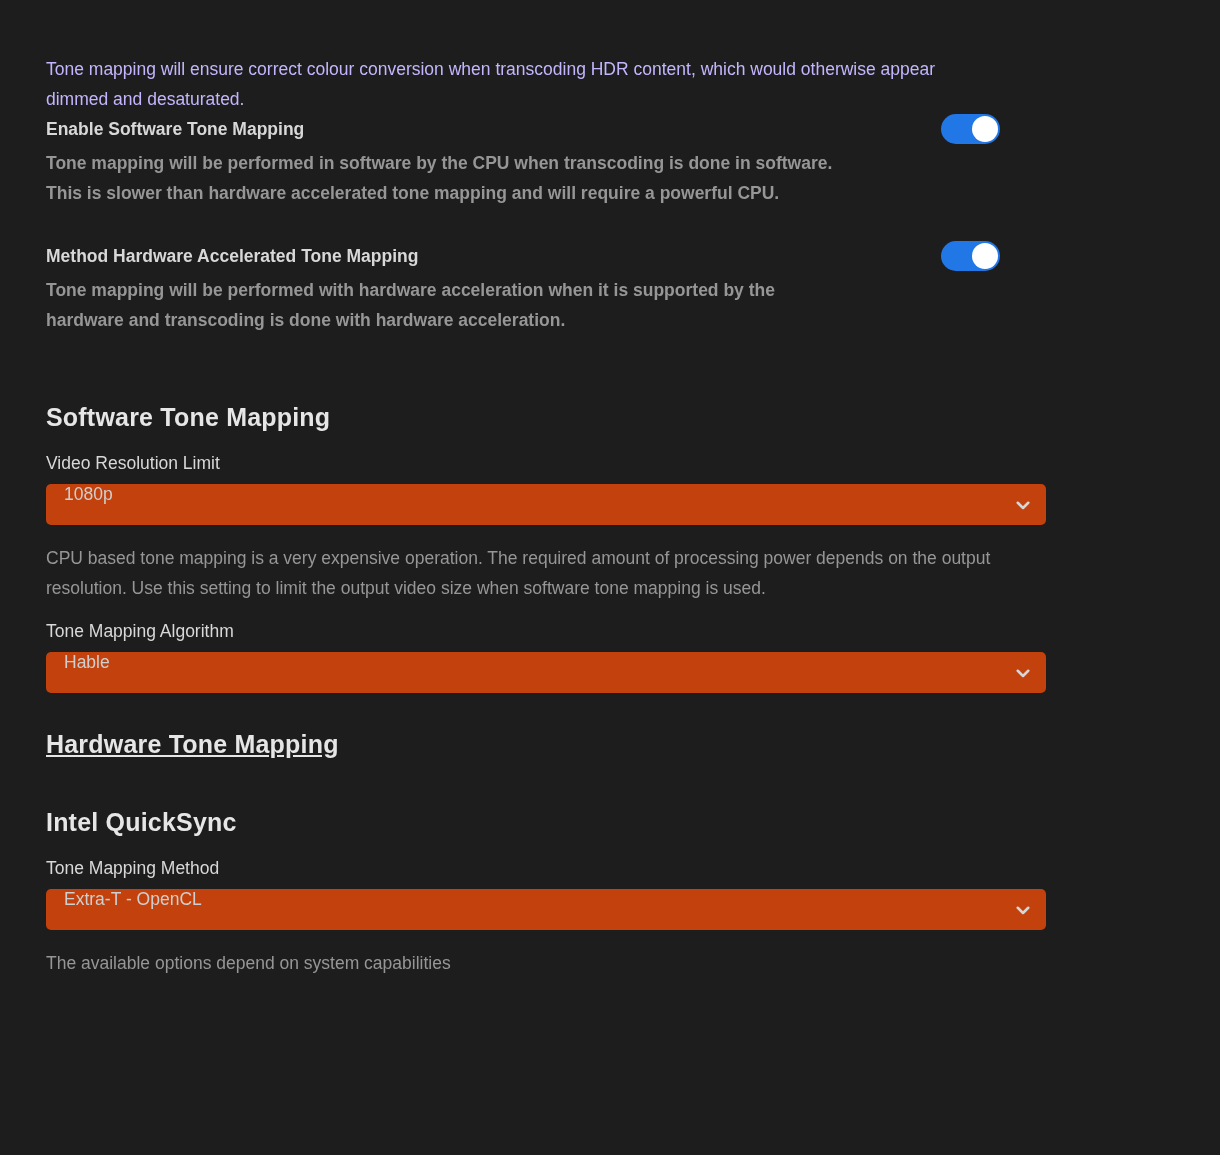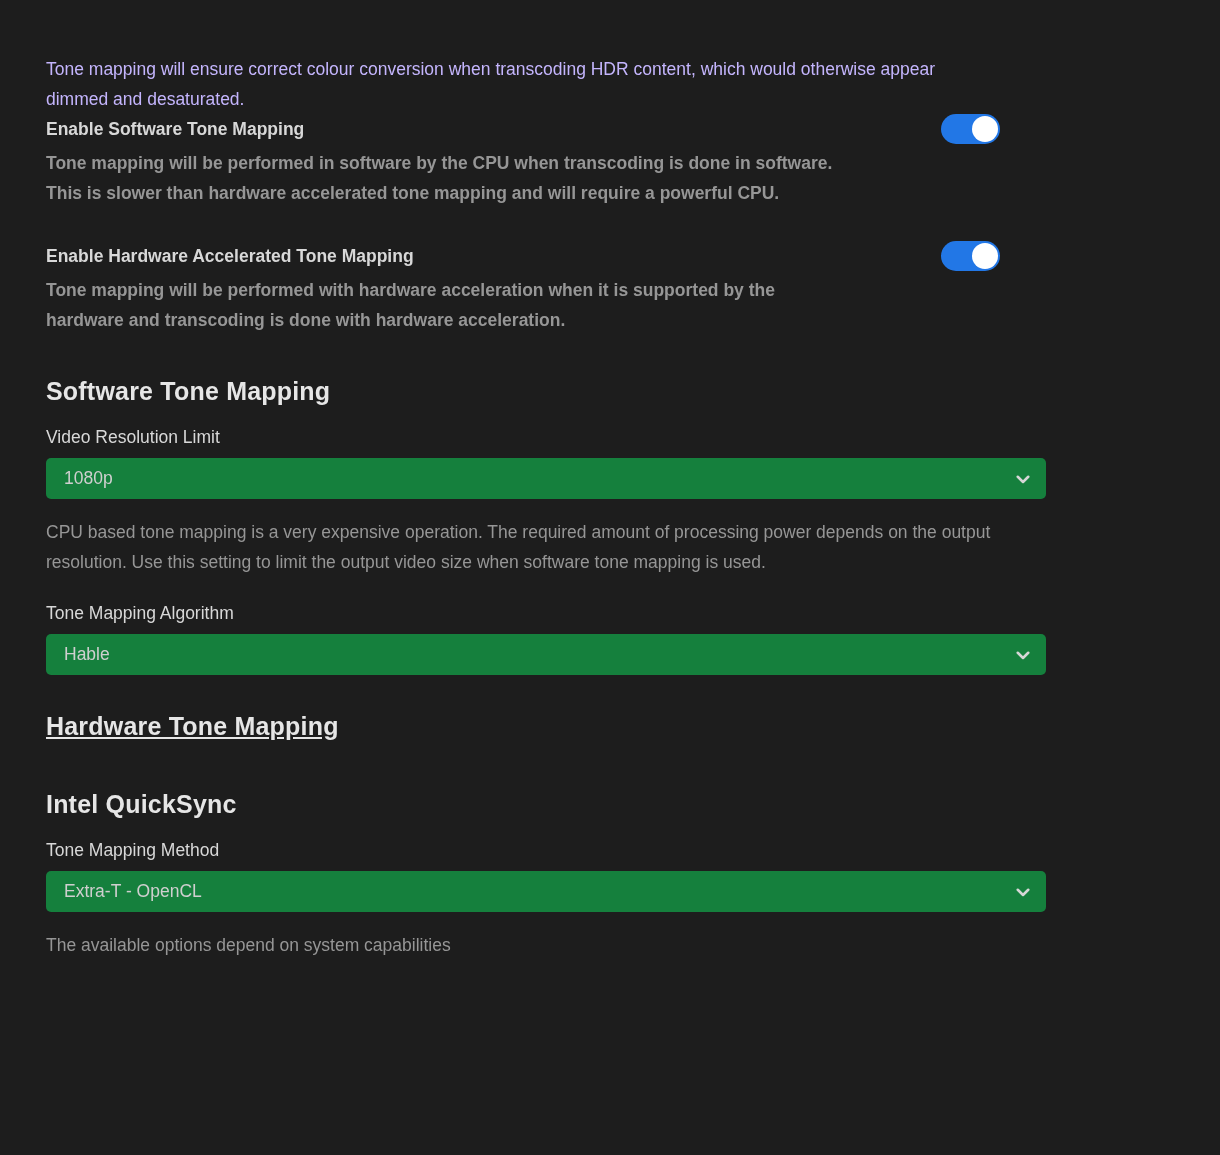--- a/index.html
+++ b/index.html
@@ -53,39 +53,39 @@
     border-radius: 50%;
     background: #ffffff;
   }
   h2.section-heading {
     font-size: 25px;
     line-height: 34px;
     font-weight: bold;
     color: #e6e6e6;
     letter-spacing: 0.2px;
   }
-  .heading-software { margin-top: 39px; }
+  .heading-software { margin-top: 65px; }
   .heading-hardware { margin-top: 34px; text-decoration: underline; }
   .heading-intel    { margin-top: 44px; }
   .select-label {
     font-size: 17.5px;
     line-height: 30px;
     color: #d8d8d8;
     margin-top: 14px;
   }
-  .select-label-2 { margin-top: 21px; }
+  .select-label-2 { margin-top: 13px; }
   .select-box {
     position: relative;
     margin-top: 6px;
     height: 41px;
     width: 1000px;
-    background: #15803d;
+    background: #c2410c;
     border-radius: 5px;
     display: flex;
-    align-items: flex-end;
+    align-items: flex-start;
     padding: 0 40px 10px 18px;
     font-size: 17.5px;
     color: #cfcfcf;
     cursor: pointer;
   }
   .select-box .chevron {
     position: absolute;
     right: 13px;
     top: 50%;
     transform: translateY(-50%);
@@ -117,21 +117,21 @@
 
   <div class="field-row">
     <div class="row-label">Enable Software Tone Mapping</div>
     <div class="toggle">
       <div class="knob"></div>
     </div>
     <div class="row-desc">Tone mapping will be performed in software by the CPU when transcoding is done in software. This is slower than hardware accelerated tone mapping and will require a powerful CPU.</div>
   </div>
 
   <div class="field-row toggle-row-2">
-    <div class="row-label">Enable Hardware Accelerated Tone Mapping</div>
+    <div class="row-label">Method Hardware Accelerated Tone Mapping</div>
     <div class="toggle">
       <div class="knob"></div>
     </div>
     <div class="row-desc">Tone mapping will be performed with hardware acceleration when it is supported by the hardware and transcoding is done with hardware acceleration.</div>
   </div>
 
   <h2 class="section-heading heading-software">Software Tone Mapping</h2>
 
   <div class="select-label">Video Resolution Limit</div>
   <div class="select-box">

